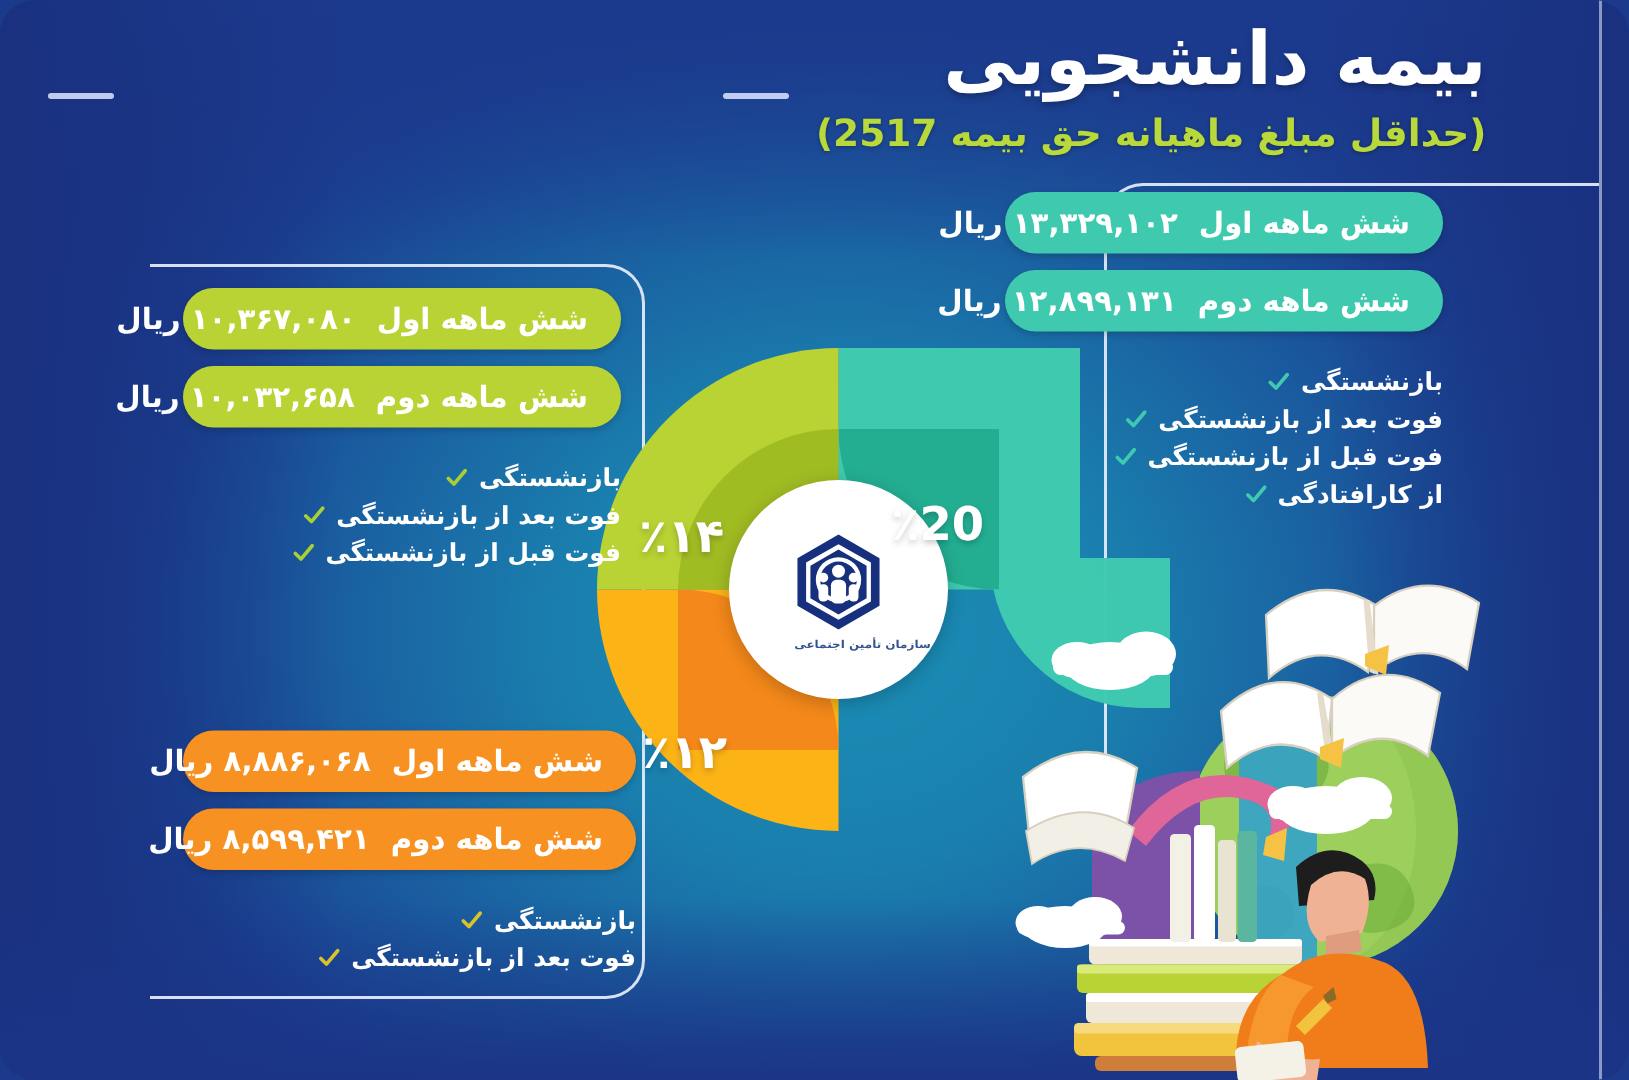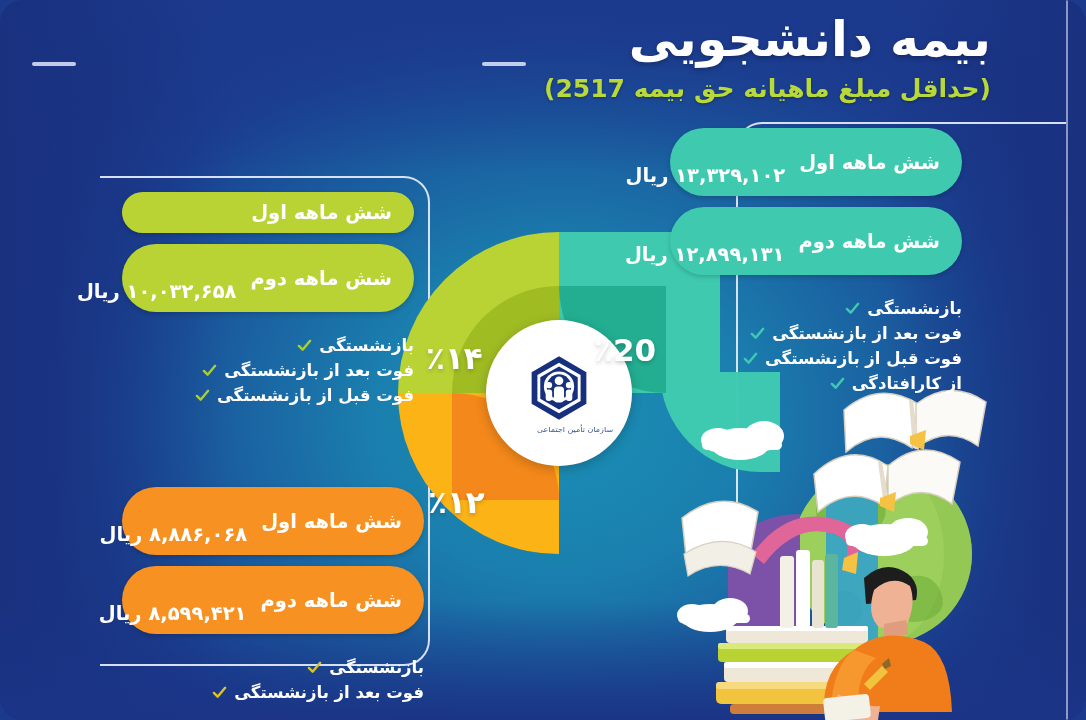--- a/index.html
+++ b/index.html
@@ -99,42 +99,42 @@
   .hub{
     position:absolute; left:88px; top:88px; width:146px; height:146px;
     border-radius:50%; background:#ffffff;
     box-shadow:0 3px 12px rgba(0,0,0,.22);
     display:flex; align-items:center; justify-content:center; flex-direction:column;
     z-index:12;
   }
   .hub svg{display:block;}
   .hub-cap{
     font-size:8px; color:#13367e; margin-top:1px; letter-spacing:.3px;
-    transform:scaleY(.9); opacity:.85; font-weight:normal;margin-left:32px;
+    transform:scaleY(.9); opacity:.85; font-weight:bold;margin-left:32px;
   }
   .pct{
     position:absolute; color:#ffffff; font-weight:bold; font-size:31px;
     text-shadow:0 2px 4px rgba(0,0,0,.22); letter-spacing:1px; z-index:14;
     direction:ltr;
   }
   .pct-18{ left:196px; top:100px; }
   .pct-14{ left:28px; top:108px;text-align:center; }
   .pct-12{ left:30px; top:252px; }
 
   
   .group{position:absolute; z-index:25;}
   .pill{
     border-radius:999px; padding:9px 22px; font-size:19.5px; font-weight:bold;
     color:#ffffff; white-space:nowrap; text-align:center;
     box-shadow:0 2px 5px rgba(0,0,0,.18);
     display:flex; align-items:center; justify-content:space-between; gap:14px;
     direction:rtl;
   }
   .pill .lbl{ }
-  .pill .amt{ direction:rtl;margin-top:27px; }
+  .pill .amt{ direction:rtl; }
   .pill-green{ background:#b9d334; }
   .pill-orange{ background:#f79222; }
   .pill-teal{ background:#3fcab0; }
 
   .benefits{ margin-top:24px; }
   .benefit{
     display:flex; align-items:center; justify-content:flex-start; gap:7px;
     font-size:16.5px; font-weight:bold; color:#ffffff; margin-bottom:6px;
     direction:rtl; flex-direction:row-reverse; white-space:nowrap;
   }
@@ -214,20 +214,21 @@
       </svg>
       <div class="hub-cap">سازمان تأمین اجتماعی</div>
     </div>
   </div>
 
   <div class="teal-corner"></div>
 
   <div class="group g-green">
     <div class="pill pill-green">
       <span class="lbl">شش ماهه اول</span>
+      <span class="amt">۱۰,۳۶۷,۰۸۰ ریال</span>
     </div>
     <div class="pill pill-green">
       <span class="lbl">شش ماهه دوم</span>
       <span class="amt">۱۰,۰۳۲,۶۵۸ ریال</span>
     </div>
     <div class="benefits">
       <div class="benefit">
         <span class="chk">
           <svg width="15" height="15" viewBox="0 0 16 16">
               <path d="M2 8.5 L6 12.5 L14 3" stroke="#a8cf38" stroke-width="2.6" fill="none" stroke-linecap="round" stroke-linejoin="round"></path>

